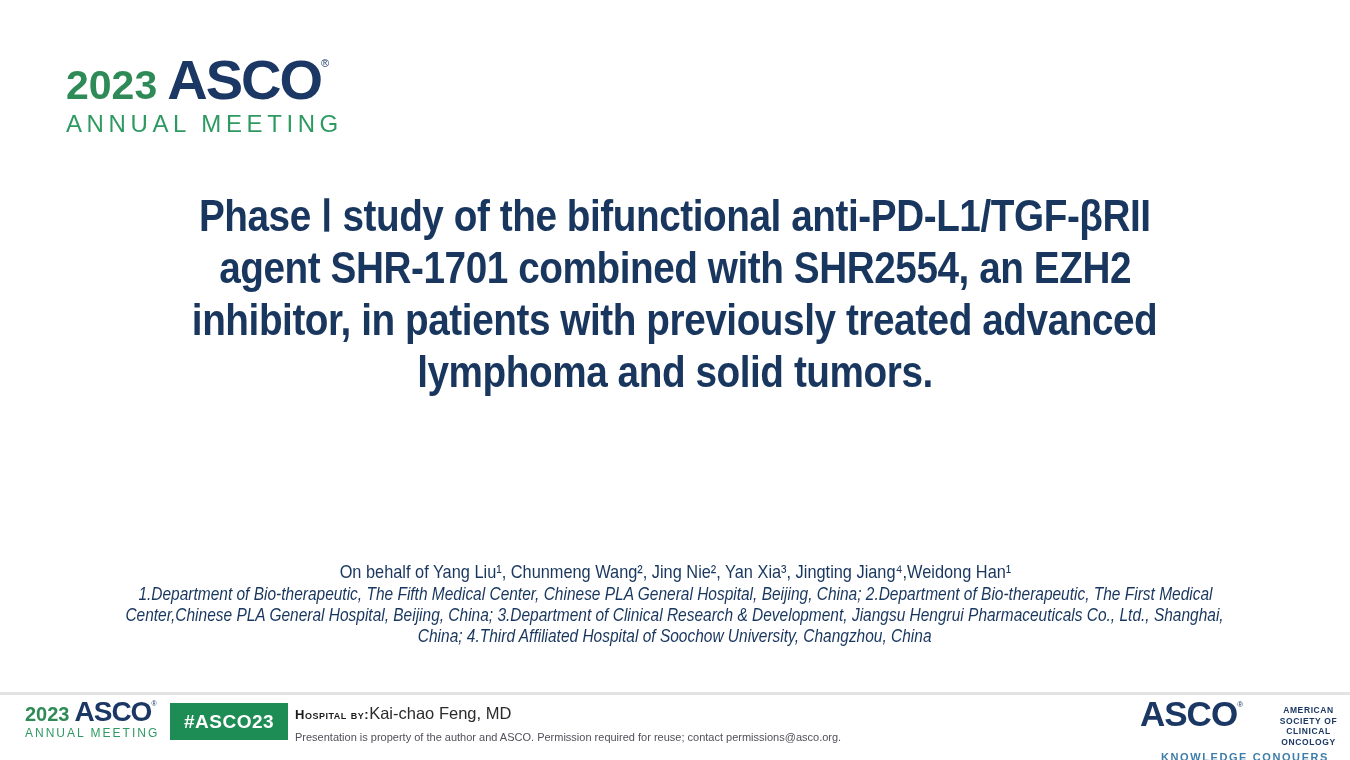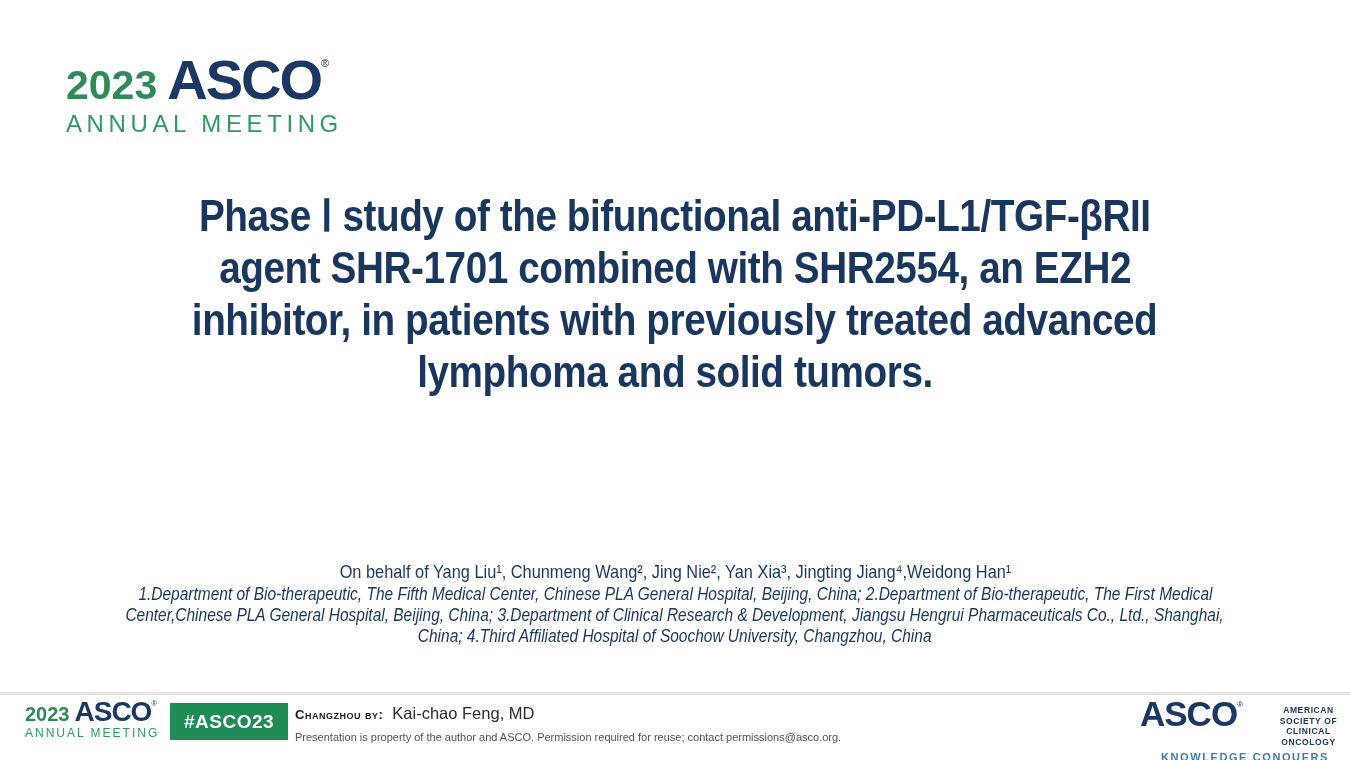--- a/index.html
+++ b/index.html
@@ -87,21 +87,21 @@
   }
 
   .presented-row {
     position: absolute; left: 295px; top: 704px;
     display: flex; align-items: baseline;
   }
   .presented-label {
     font-size: 13px; font-weight: bold; color: #1b1b1b;
     font-variant: small-caps; letter-spacing: 0.5px;
   }
-  .presented-name { font-size: 16.5px; color: #2b2b2b; margin-left: 9px; }
+  .presented-name { font-size: 16.5px; color: #2b2b2b; }
   .disclaimer {
     position: absolute; left: 295px; top: 731px;
     font-size: 11px; color: #50505a;
   }
 
   .asco-right { position: absolute; left: 1140px; top: 699px; }
   .r-row { display: flex; align-items: flex-start; }
   .r-brand {
     font-size: 35px; font-weight: bold; color: #1b3764;
     letter-spacing: -1px; line-height: 30px;
@@ -153,21 +153,21 @@
       <span class="f-logo-year">2023</span>
       <span class="f-logo-brand">ASCO</span>
       <span class="f-logo-reg">®</span>
     </div>
     <div class="f-logo-sub">ANNUAL MEETING</div>
   </div>
 
   <div class="hashtag-badge">#ASCO23</div>
 
   <div class="presented-row">
-    <span class="presented-label">Changzhou by:</span>
+    <span class="presented-label">Hospital by:</span>
     <span class="presented-name">Kai-chao Feng, MD</span>
   </div>
   <div class="disclaimer">Presentation is property of the author and ASCO. Permission required for reuse; contact permissions@asco.org.</div>
 
   <div class="asco-right">
     <div class="r-row">
       <span class="r-brand">ASCO</span>
       <span class="r-reg">®</span>
       <span class="r-society">
         <div class="r-society-line">AMERICAN SOCIETY OF</div>

